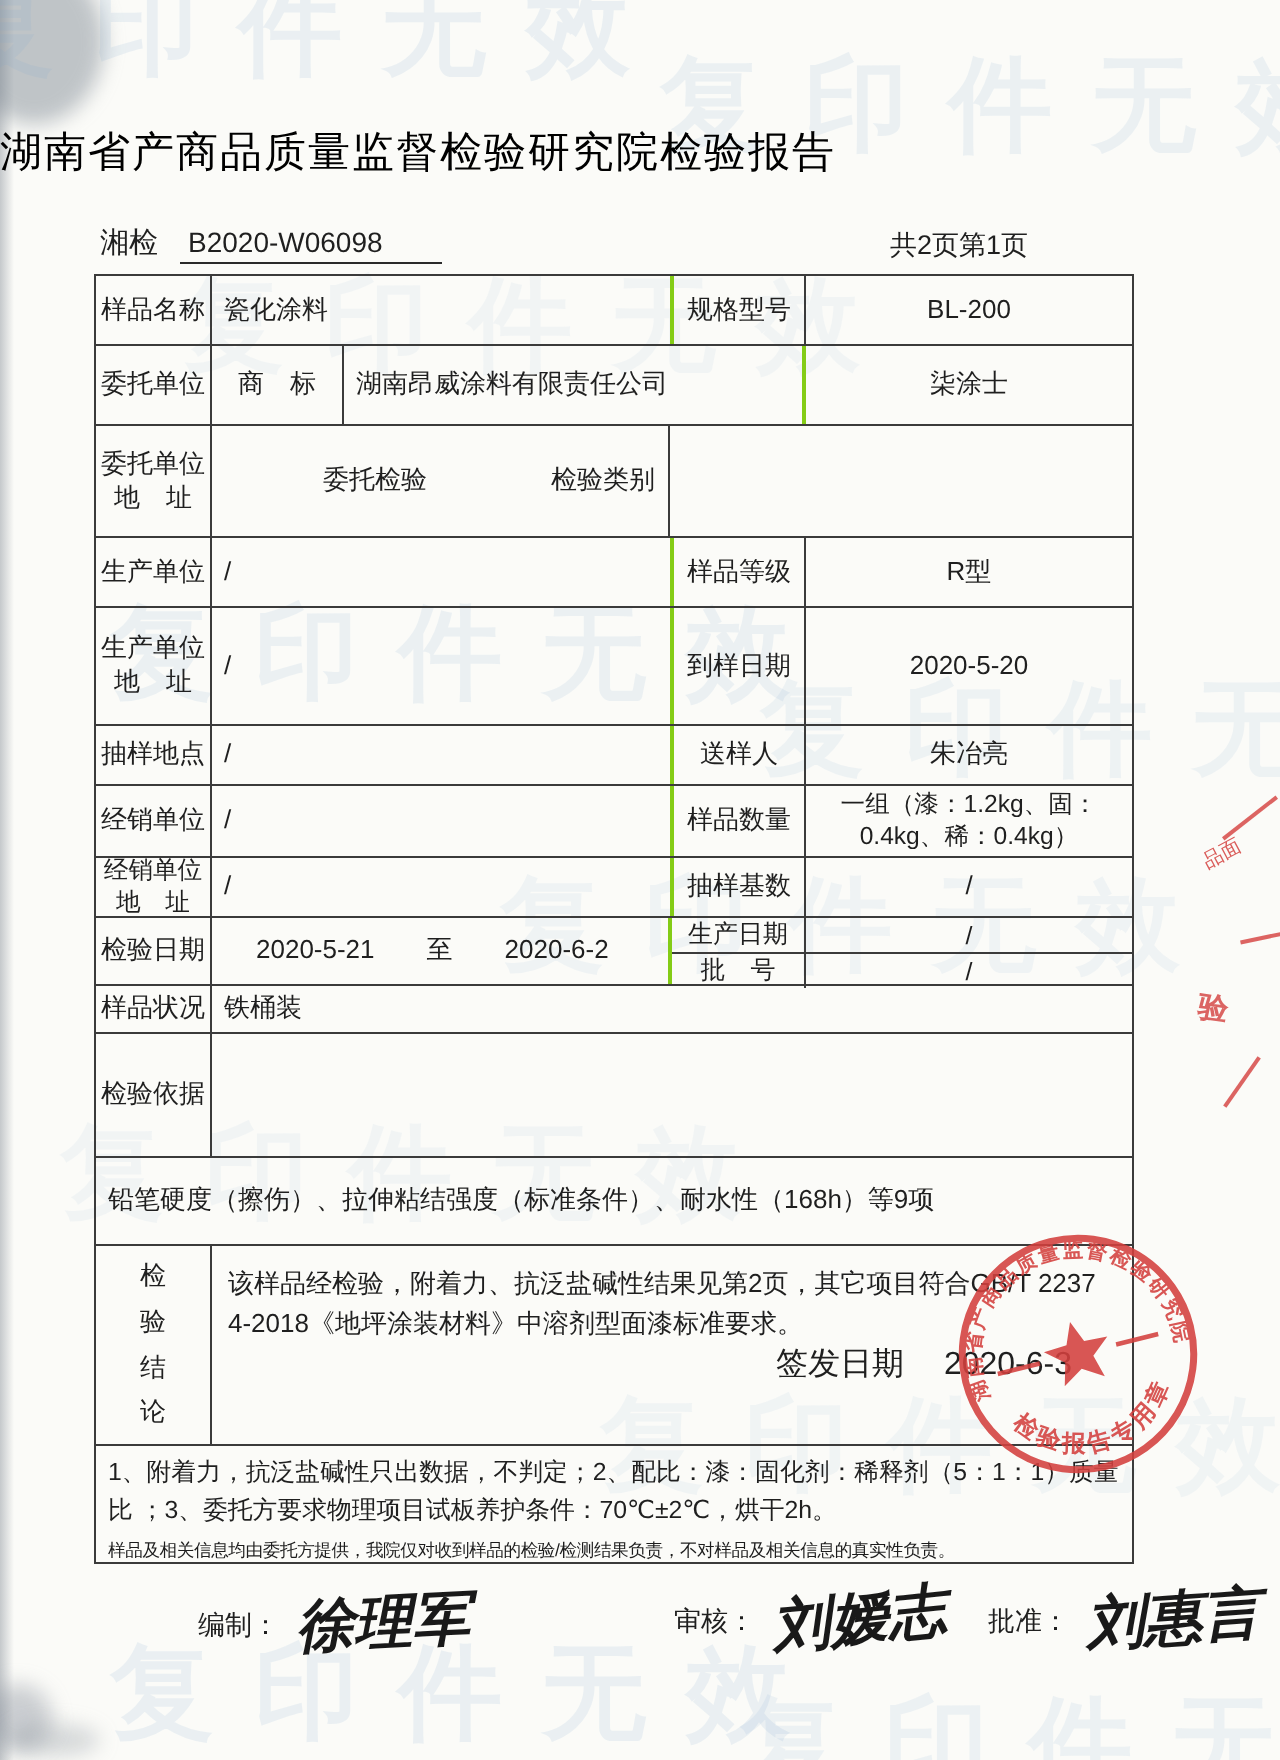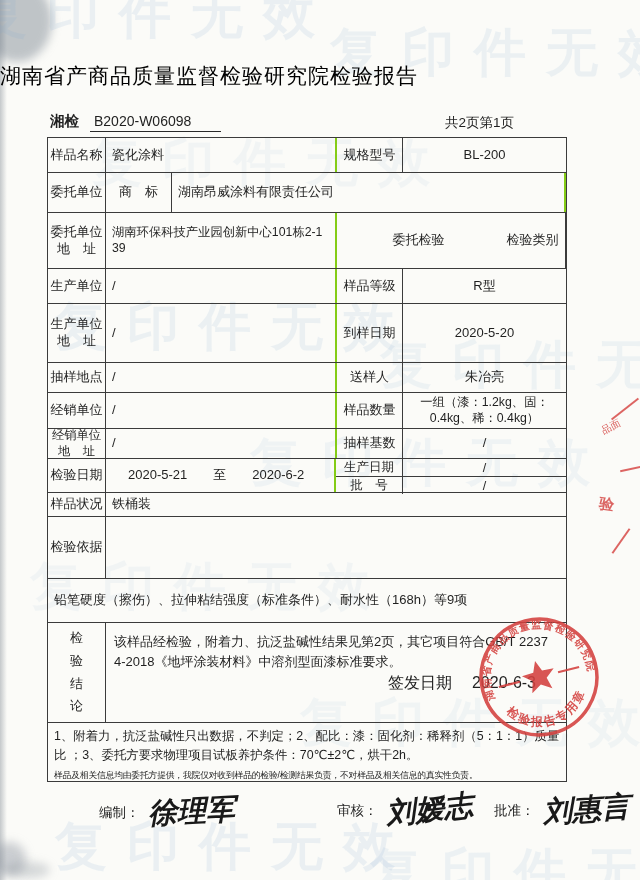--- a/index.html
+++ b/index.html
@@ -16,21 +16,21 @@
   .blob{position:absolute;border-radius:50%;filter:blur(5px);}
   .blob.tl{left:-18px;top:-20px;width:70px;height:82px;background:rgba(118,128,140,.45);}
   .blob.bl1{left:-8px;top:842px;width:34px;height:34px;background:rgba(125,135,147,.38);}
   .blob.bl2{left:4px;top:862px;width:46px;height:16px;background:rgba(125,135,147,.30);}
   
   .wm{position:absolute;font-size:52px;font-weight:700;letter-spacing:20px;
     color:#7fa8cf;white-space:nowrap;pointer-events:none;}
   
   .title{position:absolute;left:0;top:62px;width:640px;text-align:left;
     font-size:21px;font-weight:400;letter-spacing:1px;color:#000000;}
-  .code-label{position:absolute;left:50px;top:112px;font-size:14.5px;font-weight:700;}
+  .code-label{position:absolute;left:50px;top:112px;font-size:14.5px;font-weight:400;}
   .code-val{position:absolute;left:90px;top:113px;font-size:14px;
     border-bottom:1.4px solid #2a2a2a;padding:0 30px 2px 4px;}
   .pages{position:absolute;left:445px;top:114px;font-size:13.5px;}
   
   .tbl{position:absolute;left:47px;top:137px;width:520px;
     border:1.3px solid #3b3b3b;box-sizing:border-box;
     display:flex;flex-direction:column;background:transparent;}
   .row{display:flex;box-sizing:border-box;border-bottom:1px solid #3b3b3b;}
   .row:last-child{border-bottom:none;}
   .cell{box-sizing:border-box;display:flex;align-items:center;font-size:13px;line-height:1.3;}
@@ -102,28 +102,28 @@
       <div class="cell cl">样品名称</div>
       <div class="cell cv">瓷化涂料</div>
       <div class="cell cl2">规格型号</div>
       <div class="cell cv2">BL-200</div>
     </div>
 
     <div class="row" style="height:40px">
       <div class="cell cl">委托单位</div>
       <div class="cell cl2">商　标</div>
       <div class="cell cv">湖南昂威涂料有限责任公司</div>
+      <div class="cell cv2">柒涂士</div>
     </div>
 
     <div class="row" style="height:56px">
       <div class="cell cl vlabel">
         <span>委托单位</span>
         <span>地　址</span>
       </div>
-      <div class="cell cv small">湖南环保科技产业园创新中心101栋2-139</div>
       <div class="cell cv2">委托检验</div>
       <div class="cell cl2">检验类别</div>
     </div>
 
     <div class="row" style="height:35px">
       <div class="cell cl">生产单位</div>
       <div class="cell cv">/</div>
       <div class="cell cl2">样品等级</div>
       <div class="cell cv2">R型</div>
     </div>

